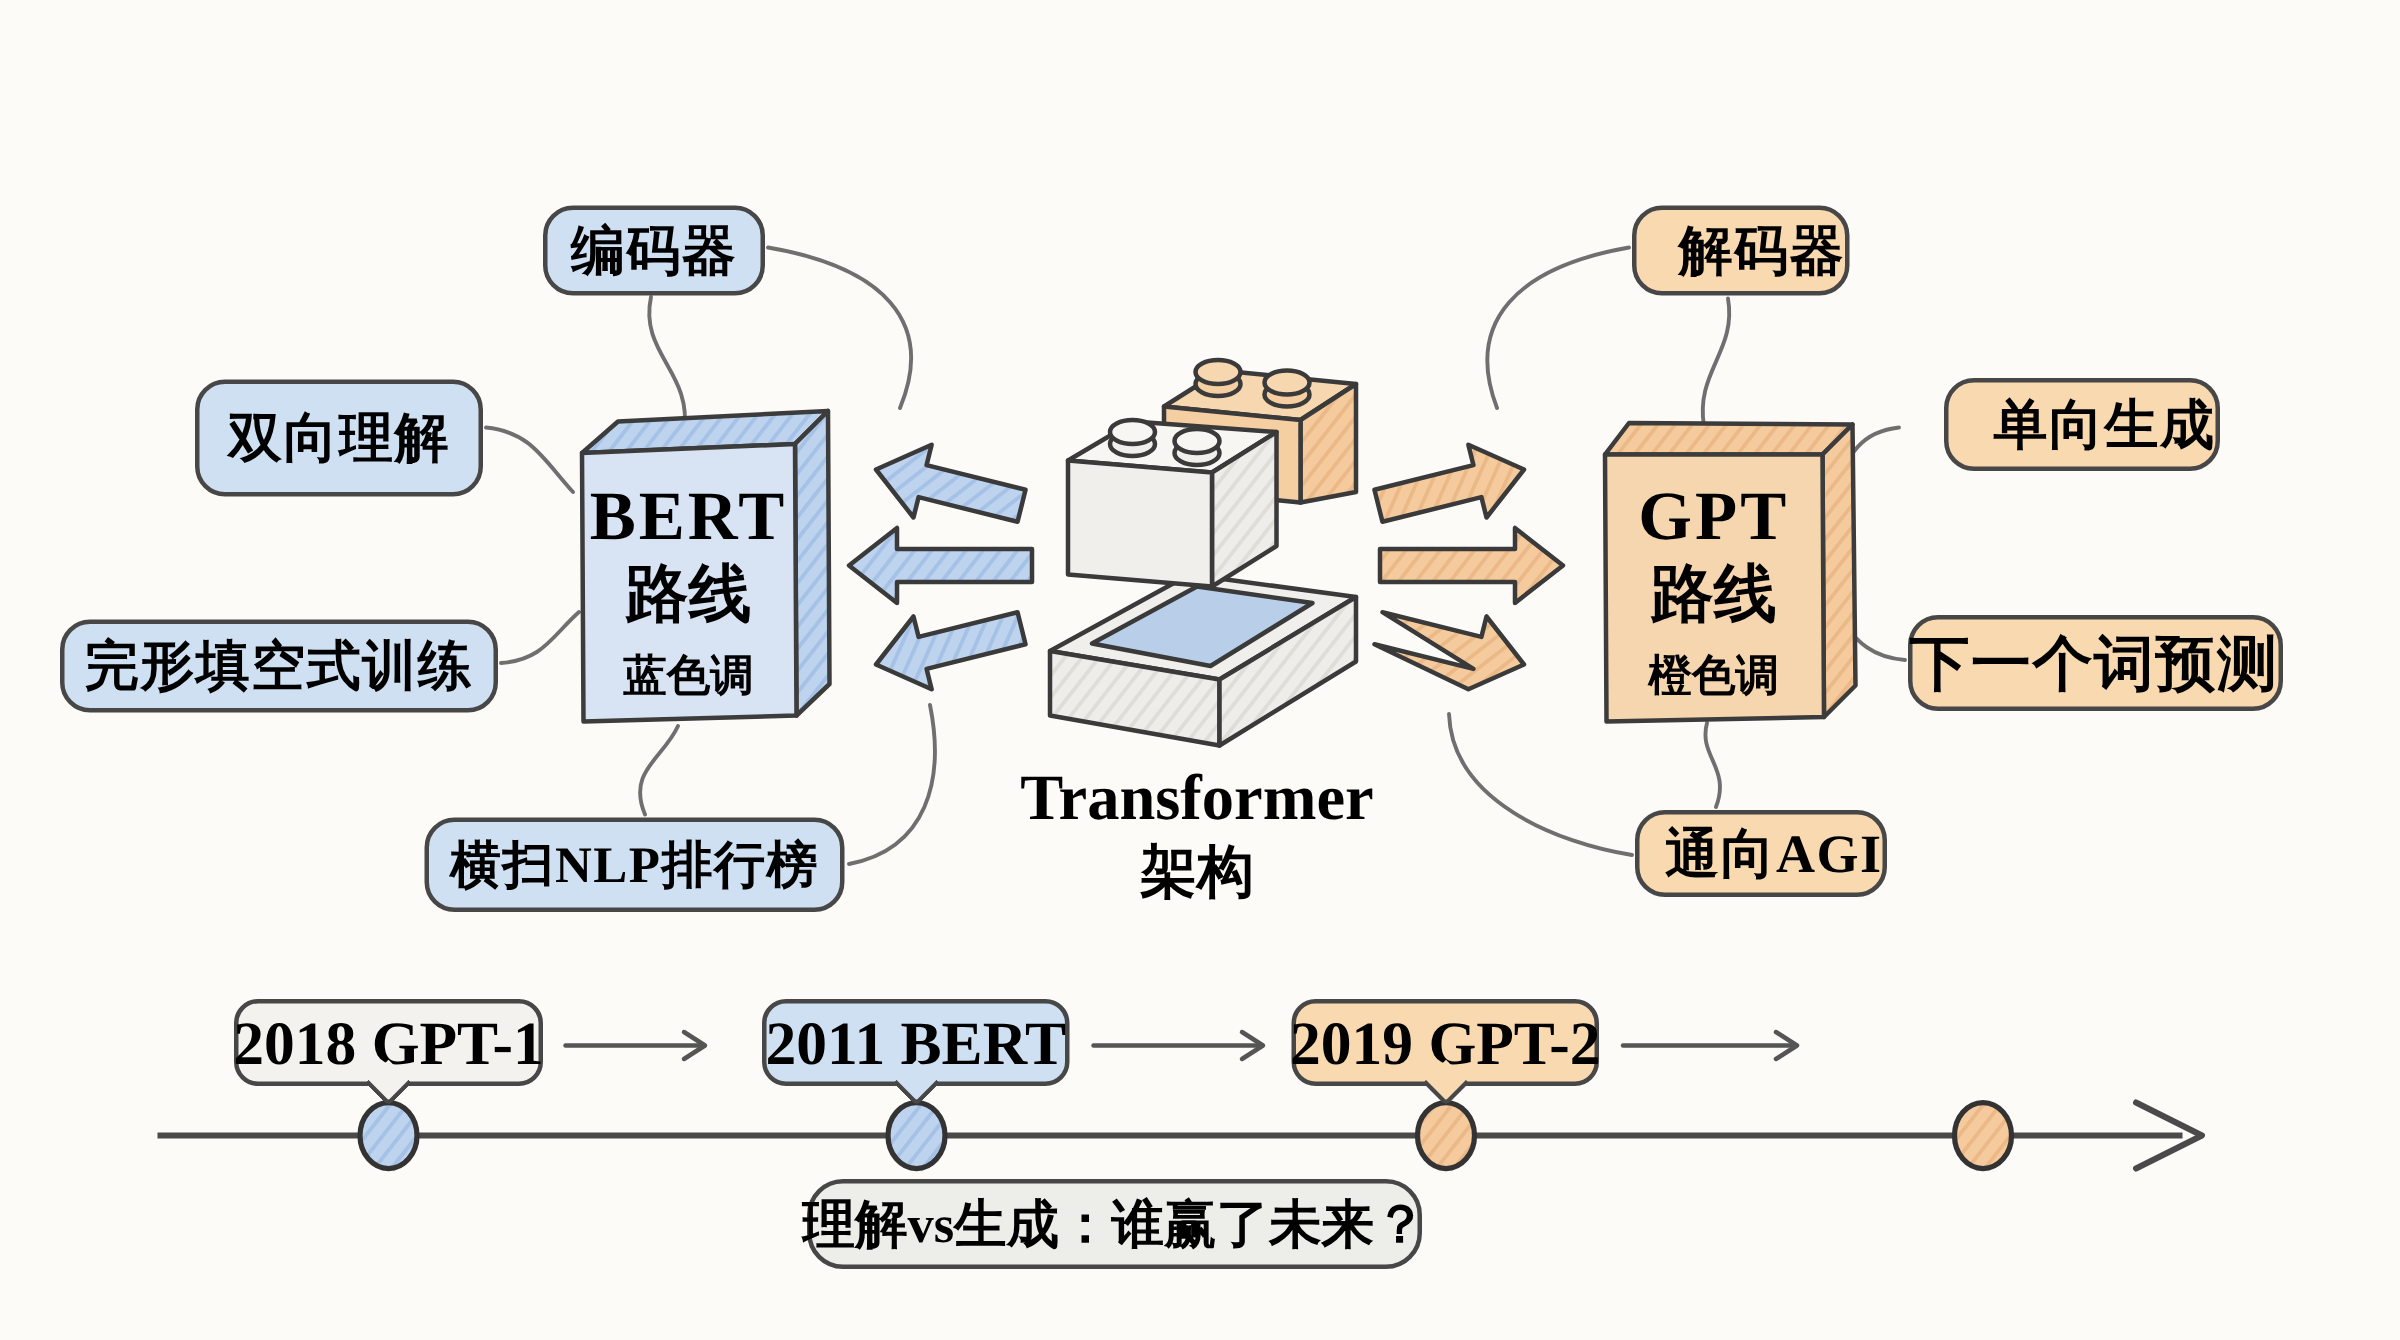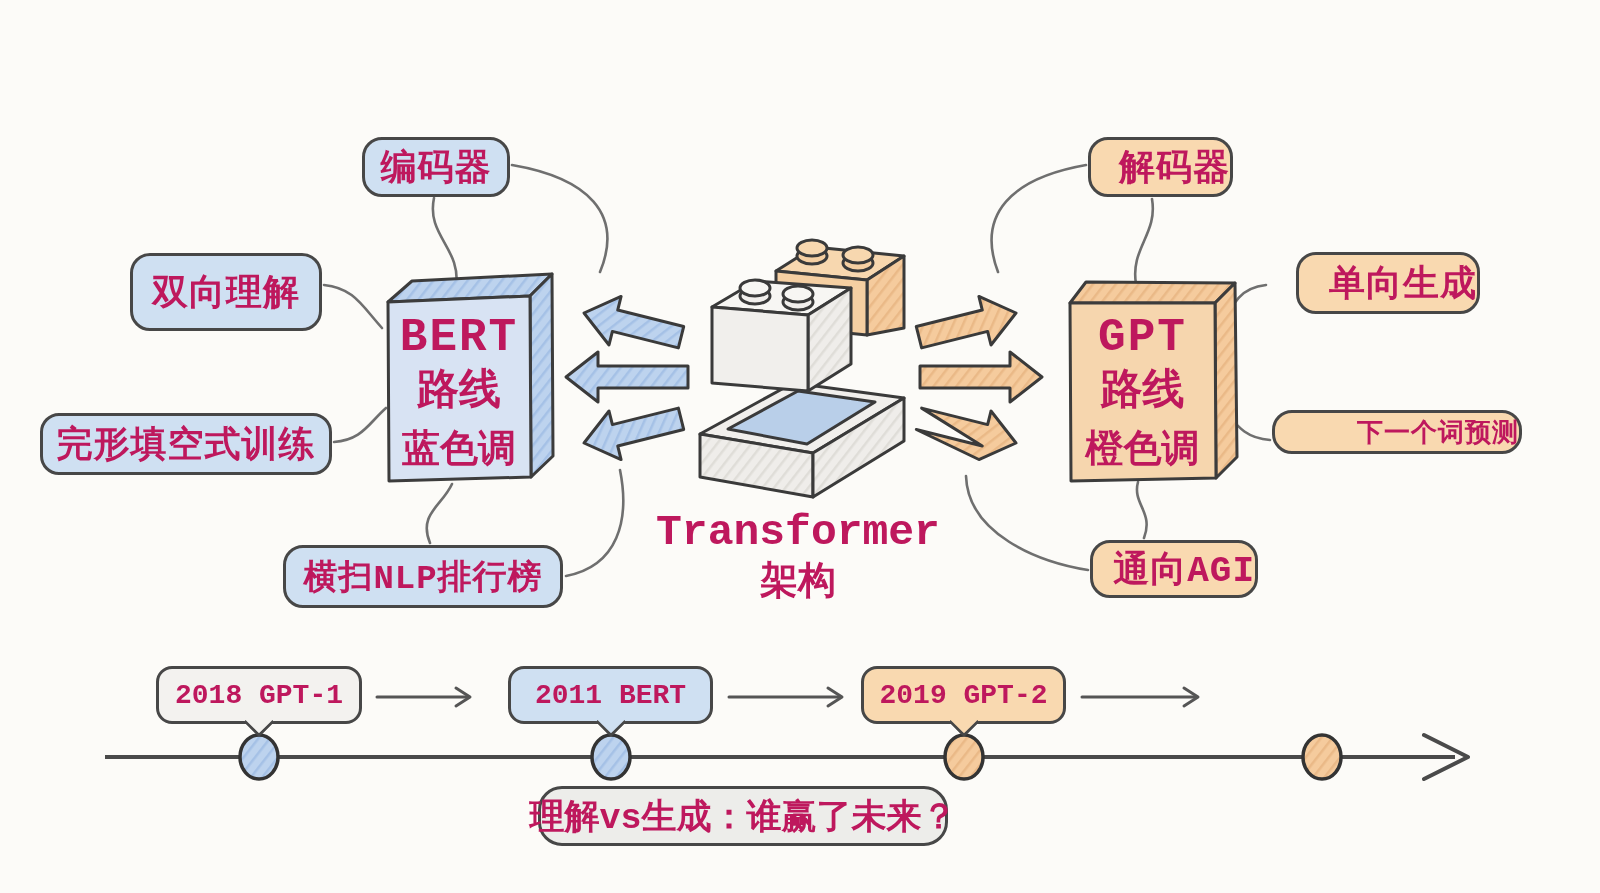--- a/index.html
+++ b/index.html
@@ -1,47 +1,47 @@
 <!DOCTYPE html>
 <html><head>
 <meta charset="utf-8">
 <style>
   html,body{margin:0;padding:0;background:#fdfcfa;}
   .stage{
     position:relative;width:1600px;height:893px;overflow:hidden;
     background:#fcfbf8;
-    font-family:Liberation Mono, monospace;
-    color:#be185d;
+    font-family:Liberation Serif, serif;
+    color:#000000;
   }
   .layer{position:absolute;left:0;top:0;}
   .bubble{
     position:absolute;display:flex;align-items:center;justify-content:center;
     border:3px solid #474747;border-radius:20px;
     font-size:36px;font-weight:600;letter-spacing:1px;white-space:nowrap;
     box-sizing:border-box;z-index:3;
   }
   .blue{background:#cfe0f2;}
   .orange{background:#f9d9b0;justify-content:flex-end;}
   .gray{background:#f3f2ef;}
   .boxlabel{
     position:absolute;display:flex;flex-direction:column;justify-content:center;
     z-index:3;text-align:center;line-height:1.12;
   }
   .boxlabel .l1{font-size:46px;font-weight:700;letter-spacing:2px;}
   .boxlabel .l2{font-size:42px;font-weight:700;margin-top:4px;}
-  .boxlabel .l3{font-size:38px;font-weight:600;margin-top:14px;}
+  .boxlabel .l3{font-size:29px;font-weight:600;margin-top:14px;}
   .centerlabel{
     position:absolute;left:638px;top:508px;width:320px;text-align:center;z-index:3;line-height:1.15;
   }
   .centerlabel .l1{font-size:43px;font-weight:600;}
   .centerlabel .l2{font-size:38px;font-weight:600;margin-top:4px;}
   .tl-bubble{
     position:absolute;top:666px;height:58px;display:flex;align-items:center;justify-content:center;
     border:3px solid #474747;border-radius:16px;
-    font-size:28px;font-weight:600;white-space:nowrap;box-sizing:border-box;z-index:3;
+    font-size:41px;font-weight:600;white-space:nowrap;box-sizing:border-box;z-index:3;
   }
   .tl-bubble .ptr{
     position:absolute;bottom:-12px;left:50%;width:19px;height:19px;
     transform:translateX(-50%) rotate(45deg);
     background:inherit;border-right:3px solid #474747;border-bottom:3px solid #474747;
     border-bottom-right-radius:4px;
   }
   .caption{
     position:absolute;left:538px;top:786px;width:410px;height:60px;
     display:flex;align-items:center;justify-content:center;
@@ -151,34 +151,34 @@
       <polyline points="1184,688 1198,697 1184,706"></polyline>
     </g>
   </svg>
 
   <div class="bubble blue" style="left:362px;top:137px;width:148px;height:60px;">
     <span>编码器</span>
   </div>
   <div class="bubble blue" style="left:130px;top:253px;width:192px;height:78px;">
     <span>双向理解</span>
   </div>
-  <div class="bubble blue" style="left:40px;top:413px;width:292px;height:62px;border-radius:19px;">
+  <div class="bubble blue" style="left:40px;top:413px;width:292px;height:62px;">
     <span>完形填空式训练</span>
   </div>
   <div class="bubble blue" style="left:283px;top:545px;width:280px;height:63px;font-size:34px;">
     <span>横扫NLP排行榜</span>
   </div>
 
   <div class="bubble orange" style="left:1088px;top:137px;width:145px;height:60px;">
     <span>解码器</span>
   </div>
   <div class="bubble orange" style="left:1296px;top:252px;width:184px;height:62px;">
     <span>单向生成</span>
   </div>
-  <div class="bubble orange" style="left:1272px;top:410px;width:250px;height:44px;font-size:26px;">
+  <div class="bubble orange" style="left:1272px;top:410px;width:250px;height:64px;font-size:40px;">
     <span>下一个词预测</span>
   </div>
   <div class="bubble orange" style="left:1090px;top:540px;width:168px;height:58px;">
     <span>通向AGI</span>
   </div>
 
   <div class="boxlabel" style="left:388px;top:312px;width:142px;height:162px;">
     <span class="l1">BERT</span>
     <span class="l2">路线</span>
     <span class="l3">蓝色调</span>

